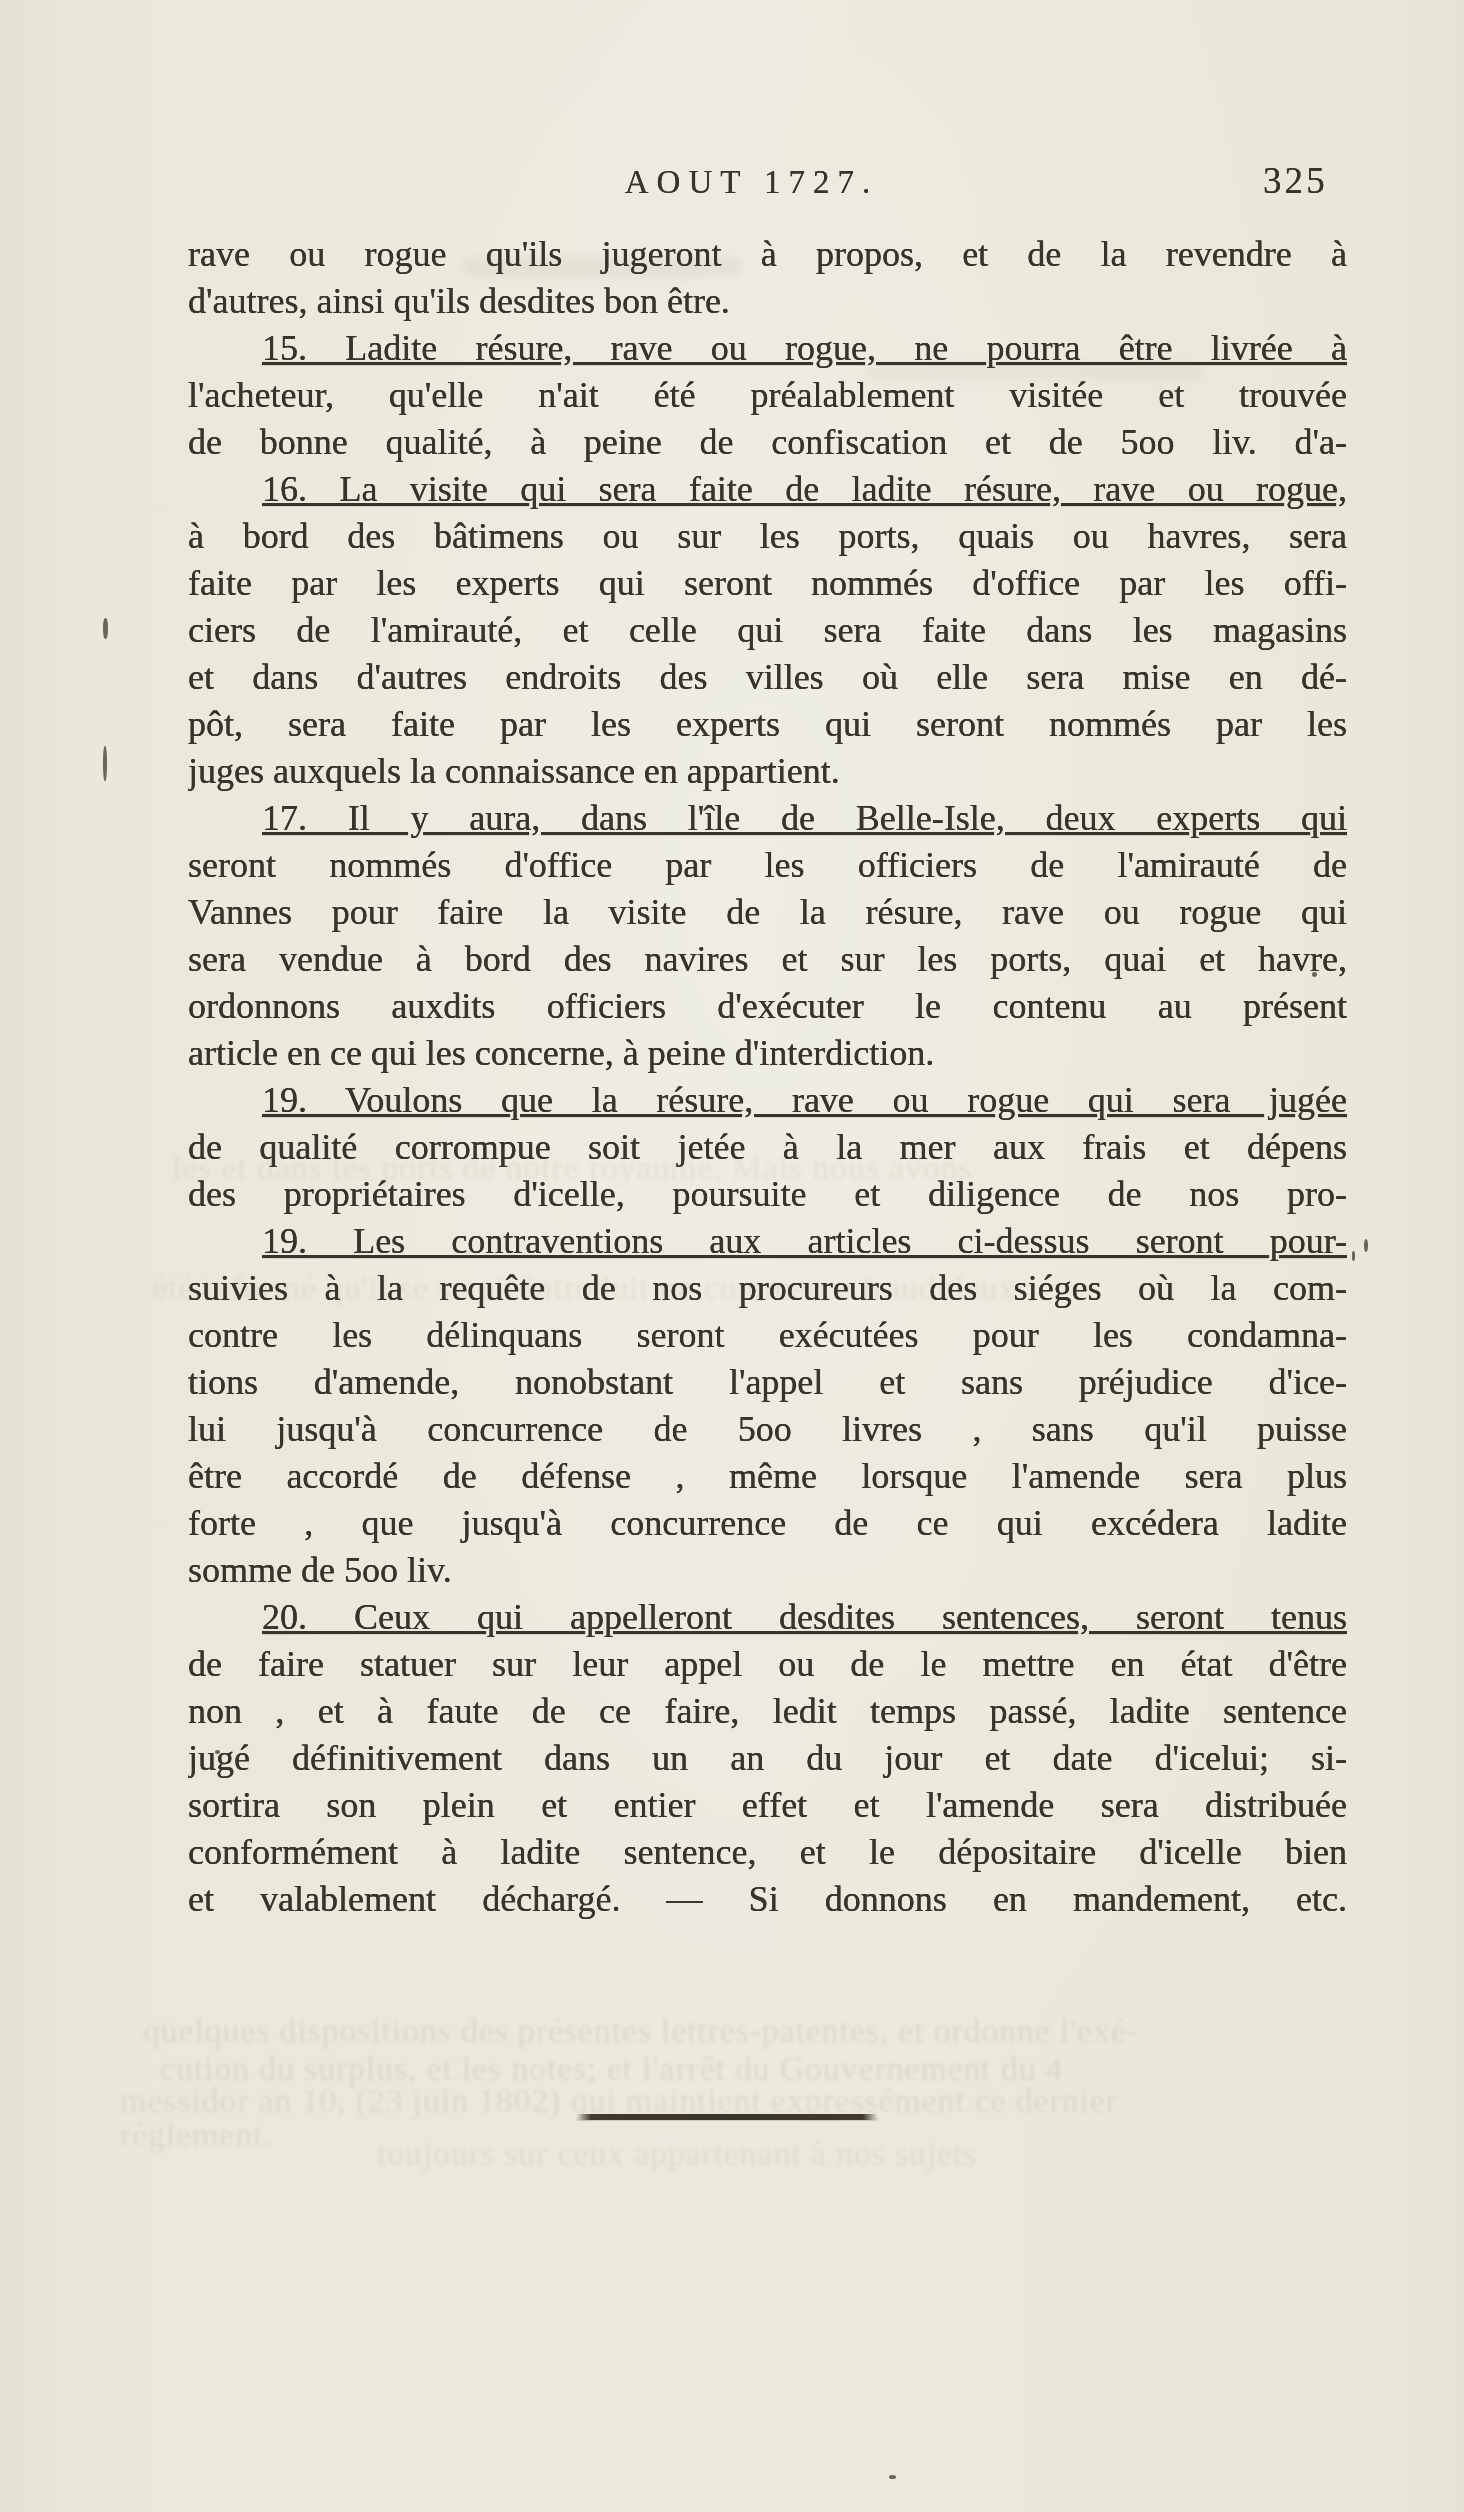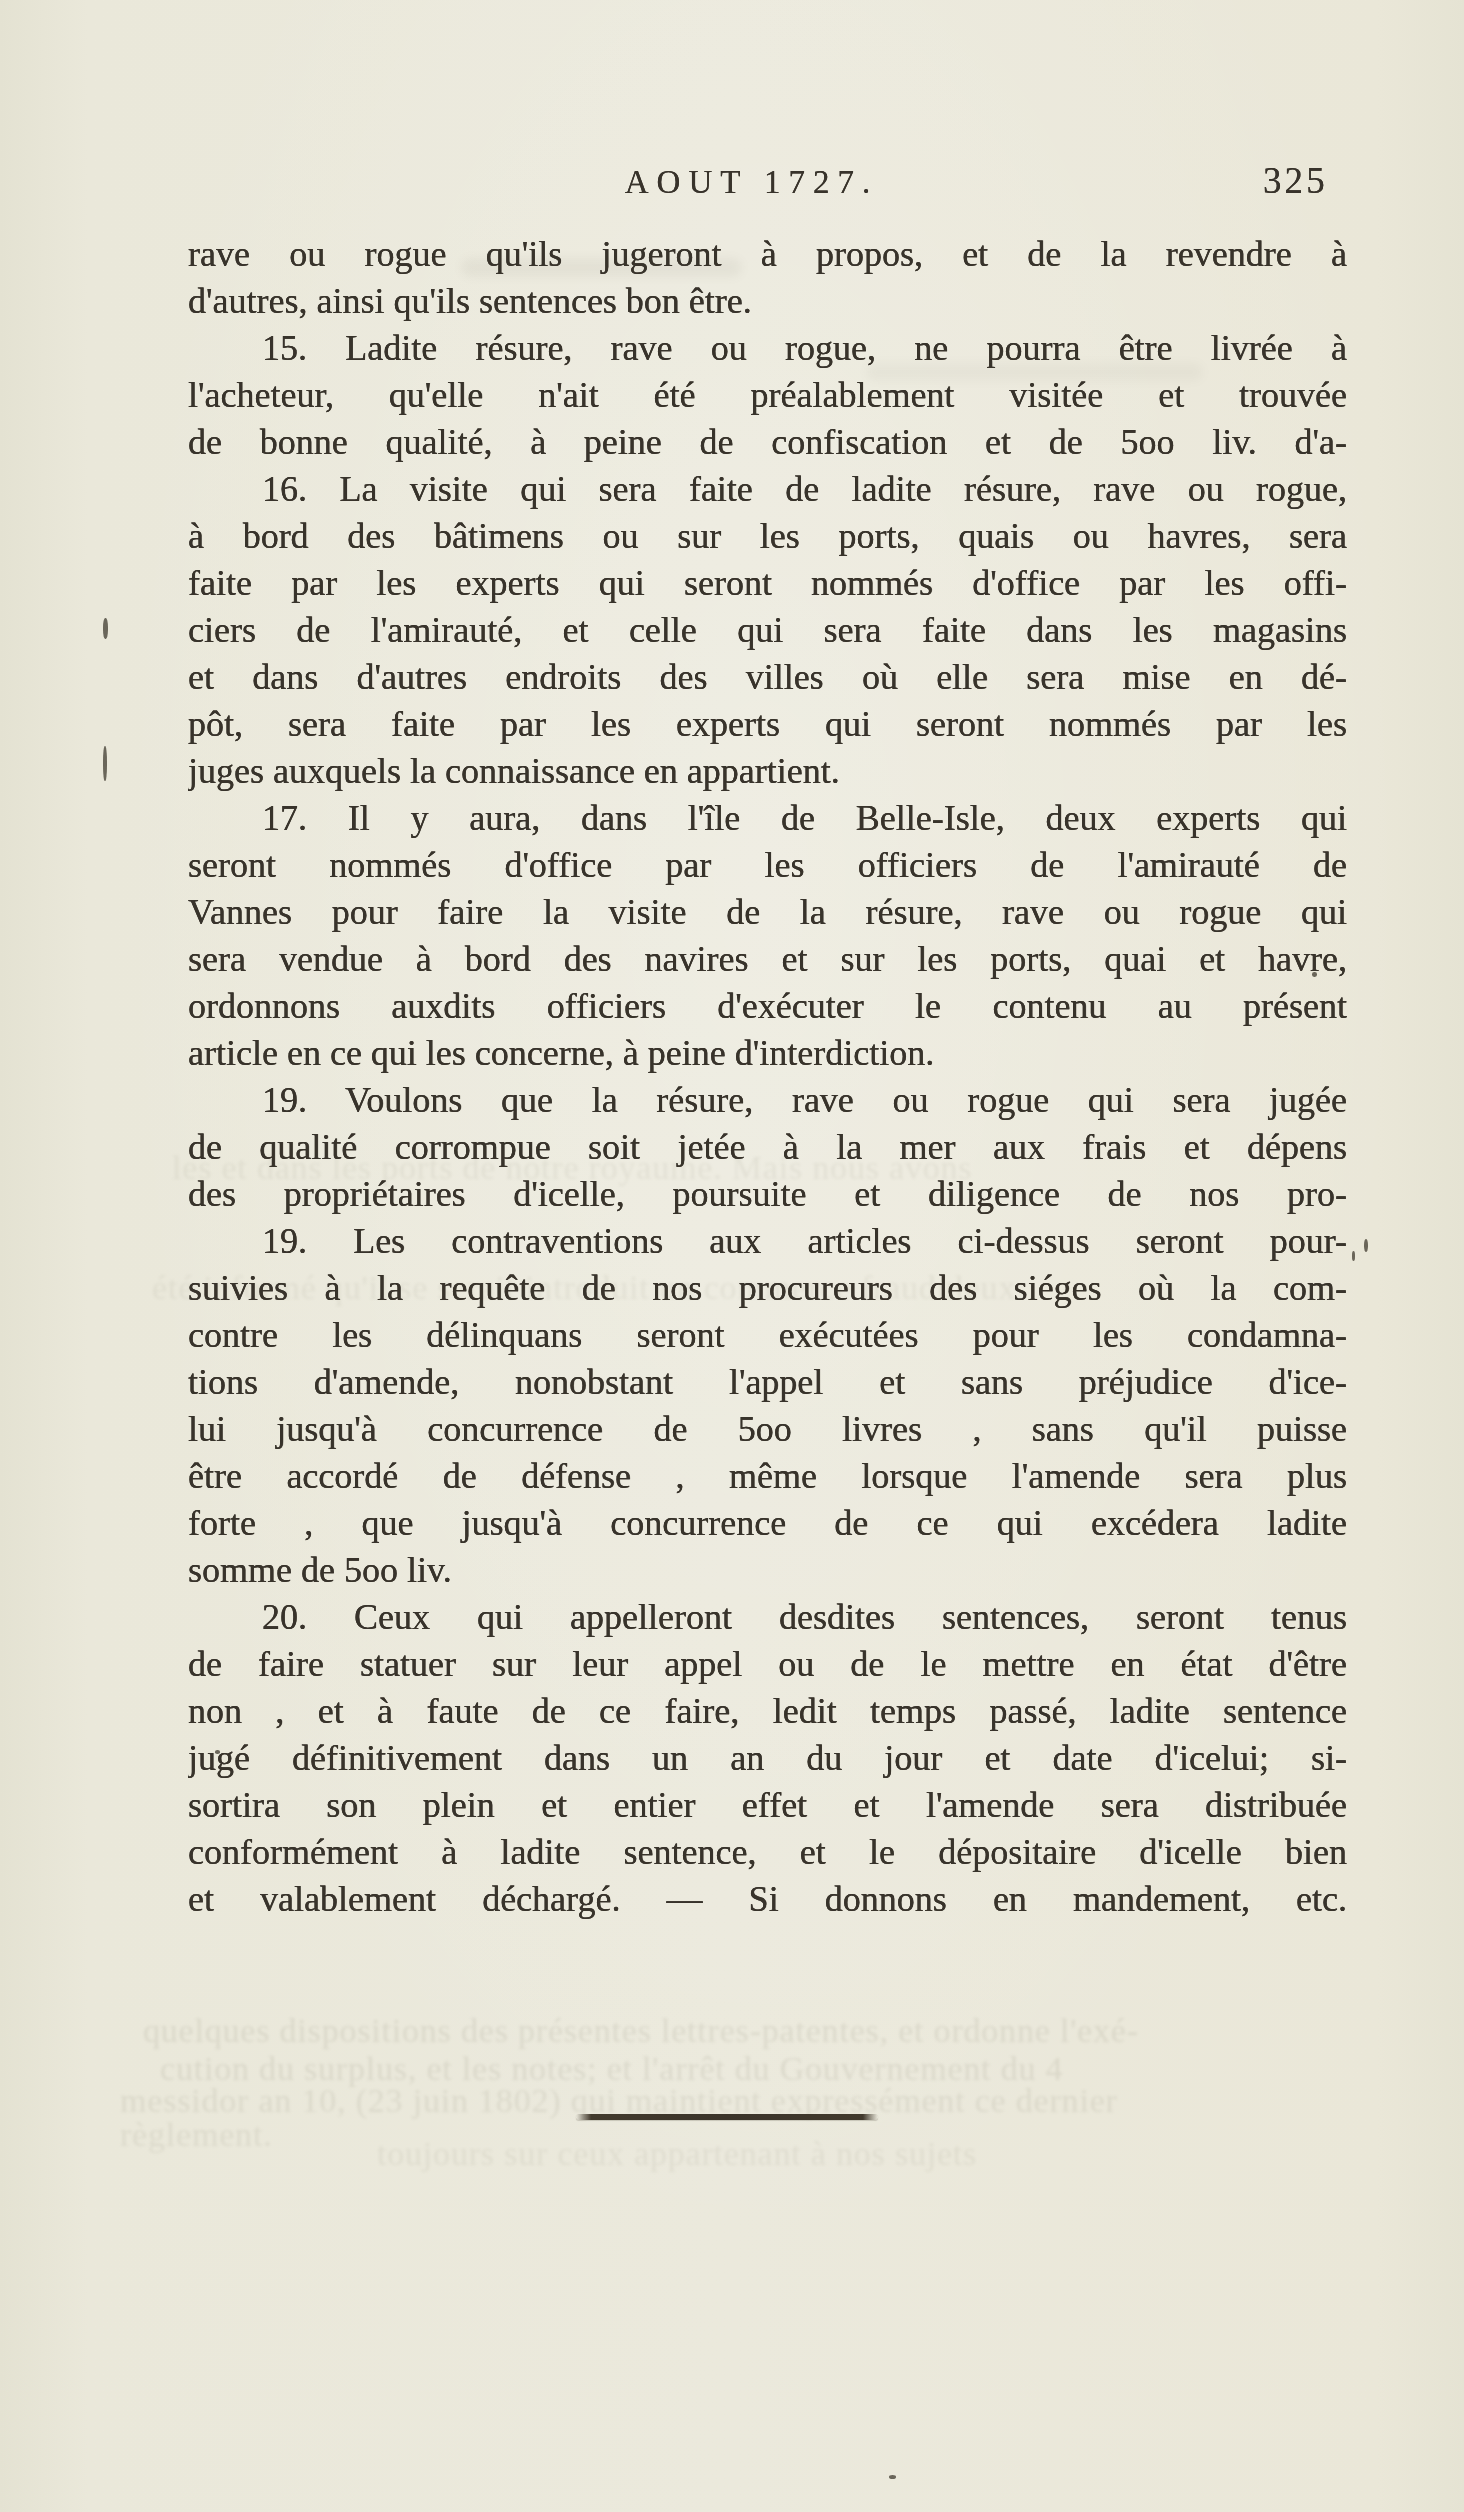--- a/index.html
+++ b/index.html
@@ -31,21 +31,21 @@
   }
   .body{
     position:absolute;left:140px;top:231px;width:1159px;margin-left:48px;
   }
   .line{
     height:47px;line-height:47px;font-size:36px;
     text-align:justify;overflow:hidden;white-space:normal;
     text-shadow:0 0 0.6px currentColor, 0.3px 0.3px 0.5px rgba(56,51,43,0.45);
   }
   .line.j::after{content:"";display:inline-block;width:100%;height:0;}
-  .line.indent{text-indent:74px;}
+  .line.indent{text-indent:74px;text-decoration:underline;}
   .divider{
     position:absolute;top:2114px;left:576px;width:302px;height:5.6px;
     background:linear-gradient(90deg,rgba(62,55,43,0) 0%,#423a2d 5%,#3b342a 50%,#423a2d 95%,rgba(62,55,43,0) 100%);
     border-radius:2.4px;
     box-shadow:0 0.8px 0.8px rgba(62,55,43,0.25);
   }
   .ghost-layer{position:absolute;inset:0;}
   .ghost{
     position:absolute;white-space:nowrap;
     font-size:34px;color:#7f7c68;filter:blur(1.6px);
@@ -74,21 +74,21 @@
   <div class="smudge" style="left:461px;top:258px;width:281px;height:19px;opacity:0.07;"></div>
   <div class="smudge" style="left:866px;top:363px;width:337px;height:17.6px;opacity:0.05;"></div>
 
   <div class="header">
     <span class="title">AOUT 1727.</span>
     <span class="pageno">325</span>
   </div>
 
   <div class="body">
       <div class="line j">rave ou rogue qu'ils jugeront à propos, et de la revendre à</div>
-      <div class="line">d'autres, ainsi qu'ils sentences bon être.</div>
+      <div class="line">d'autres, ainsi qu'ils desdites bon être.</div>
       <div class="line indent j">15. Ladite résure, rave ou rogue, ne pourra être livrée à</div>
       <div class="line j">l'acheteur, qu'elle n'ait été préalablement visitée et trouvée</div>
       <div class="line j">de bonne qualité, à peine de confiscation et de 5oo liv. d'a-</div>
       <div class="line indent j">16. La visite qui sera faite de ladite résure, rave ou rogue,</div>
       <div class="line j">à bord des bâtimens ou sur les ports, quais ou havres, sera</div>
       <div class="line j">faite par les experts qui seront nommés d'office par les offi-</div>
       <div class="line j">ciers de l'amirauté, et celle qui sera faite dans les magasins</div>
       <div class="line j">et dans d'autres endroits des villes où elle sera mise en dé-</div>
       <div class="line j">pôt, sera faite par les experts qui seront nommés par les</div>
       <div class="line">juges auxquels la connaissance en appartient.</div>

